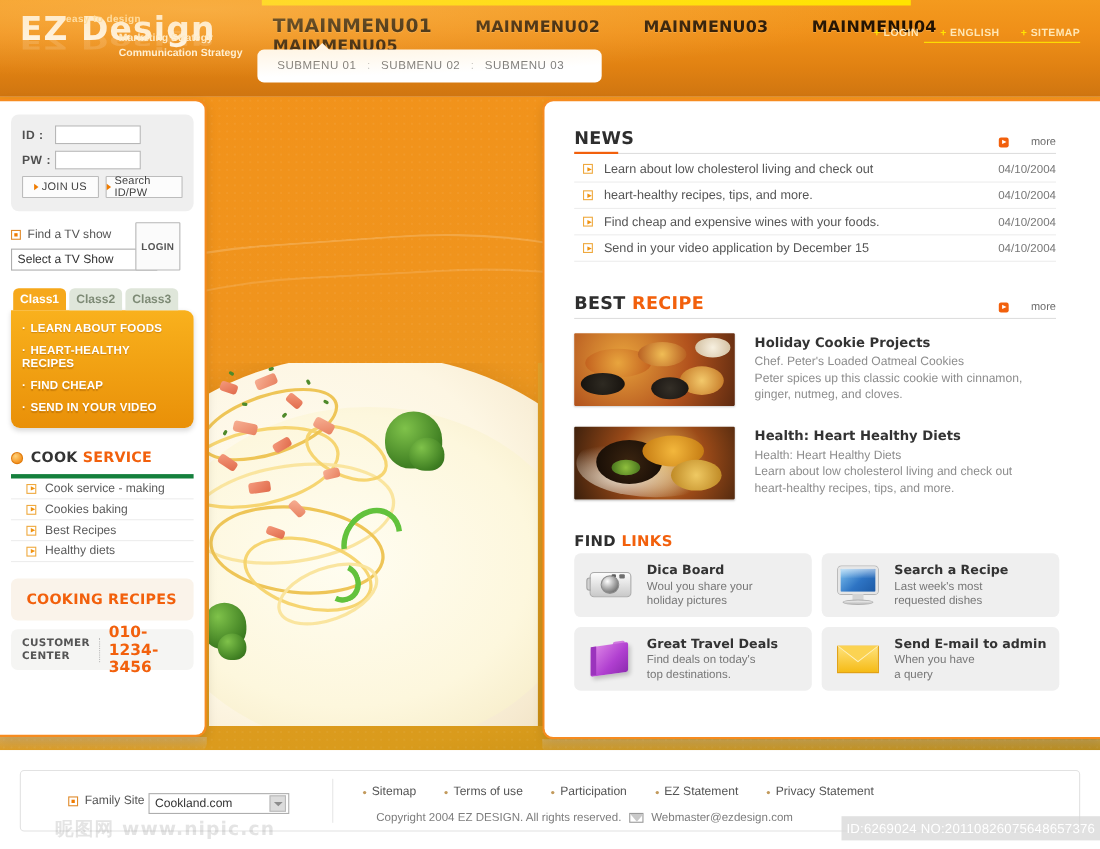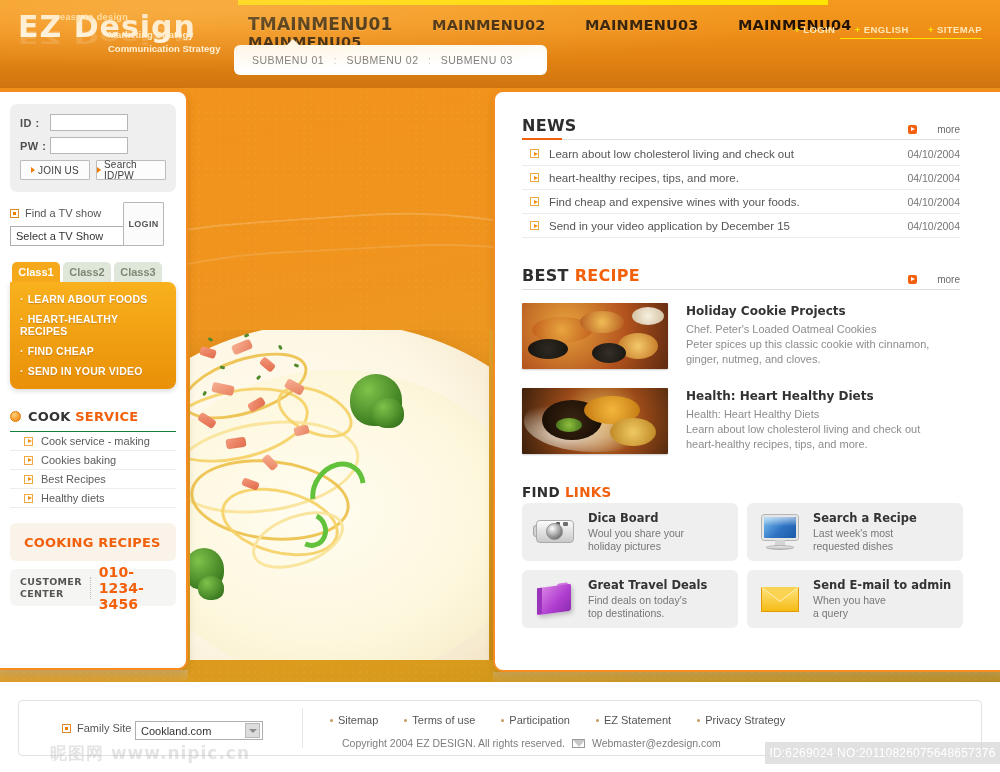--- a/index.html
+++ b/index.html
@@ -229,21 +229,21 @@
 
   
   .cs-head{ margin-top:20px; display:flex; align-items:center; gap:7px; }
   .dot{
     width:11px;height:11px;border-radius:50%;
     background:radial-gradient(circle at 35% 30%, #ffd27a, #f07c00);
     border:1px solid #e07a09;
   }
   .cs-title{ font-family:"DejaVu Sans",sans-serif; font-weight:700; font-size:13px; color:#333; letter-spacing:.2px;}
   .cs-title .or{ color:#f2600c; }
-  .cs-list{ margin-top:7px; border-top:1px solid #15803d; }
+  .cs-list{ margin-top:7px; border-top:4px solid #15803d; }
   .cs-item{
     display:flex; align-items:center; gap:8px;
     height:19px; border-bottom:1px solid #ededed;
     font-size:11px; color:#5b5b5b; padding-left:14px; cursor:pointer;
   }
   .arrowbox{
     width:9px;height:9px;border:1px solid #efa93e;background:#fff;position:relative;flex:none;
   }
   .arrowbox:after{
     content:"";position:absolute;left:2.5px;top:1.8px;
@@ -790,21 +790,21 @@
   <span class="flink">
       <span class="fdot"></span>
       <span>Participation</span>
     </span>
   <span class="flink">
       <span class="fdot"></span>
       <span>EZ Statement</span>
     </span>
   <span class="flink">
       <span class="fdot"></span>
-      <span>Privacy Strategy</span>
+      <span>Privacy Statement</span>
     </span>
 </div>
 
 <div id="fcopy">
   <span>Copyright 2004 EZ DESIGN. All rights reserved.</span>
   <span class="mailico"></span>
   <span>Webmaster@ezdesign.com</span>
 </div>
 
 <div id="watermark">昵图网 www.nipic.cn</div>

